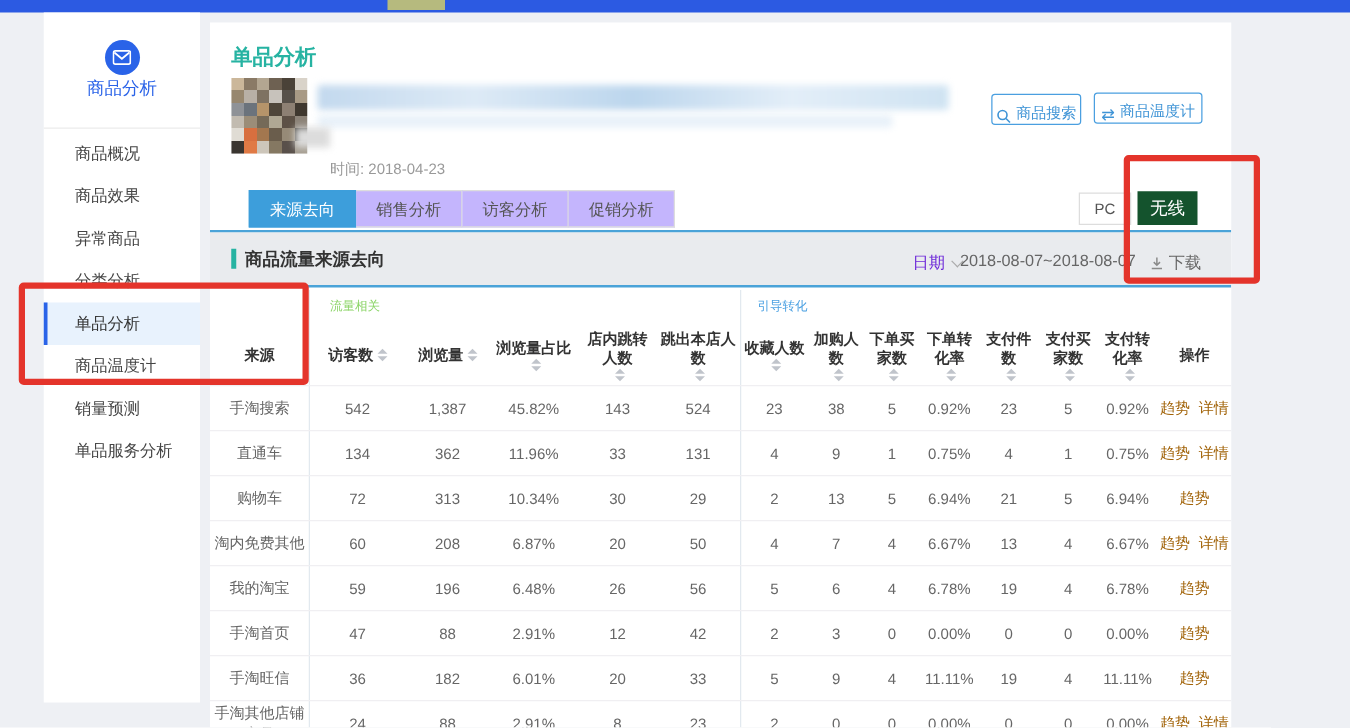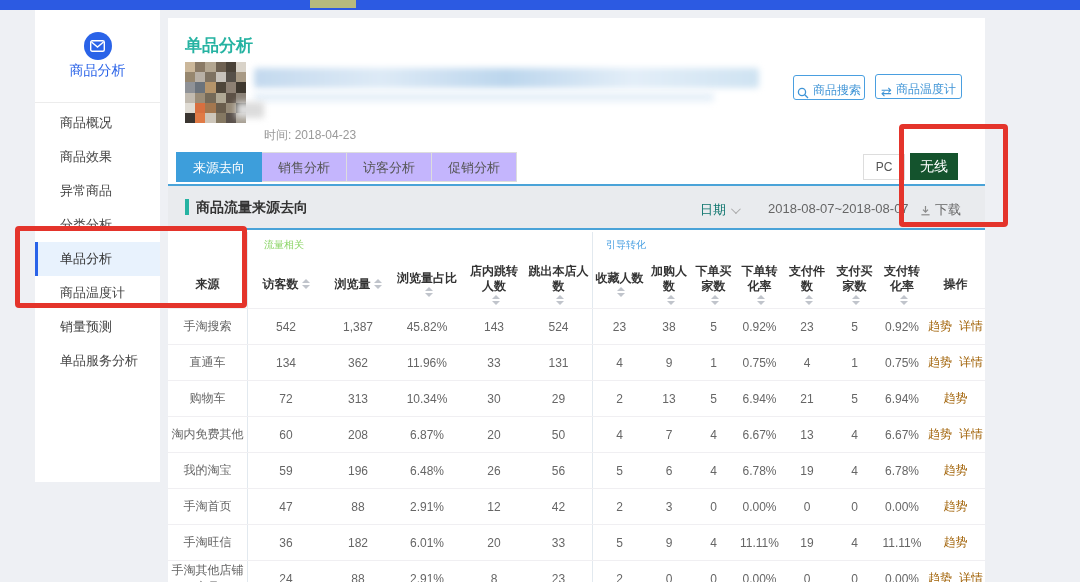--- a/index.html
+++ b/index.html
@@ -7,21 +7,21 @@
   body {
     position:relative; overflow:hidden;
     background:#eef0f4;
     font-family:"Liberation Sans","DejaVu Sans",sans-serif;
     color:#333; font-size:12px;
   }
   
   .topbar { position:absolute; left:0; top:0; width:1080px; height:10px; background:#2c5ae2; }
   .topbar-accent { position:absolute; left:310px; top:0; width:46px; height:8px; background:#b6ba7e; }
   
-  .sidebar { position:absolute; left:35px; top:10px; width:125px; height:472px; background:#fff;padding-left:27px; }
+  .sidebar { position:absolute; left:35px; top:10px; width:125px; height:552px; background:#fff;padding-left:27px; }
   .side-logo { position:absolute; left:50%; top:22px; transform:translateX(-50%);
     width:28px; height:28px; border-radius:50%; background:#2a63e8;
     display:flex; align-items:center; justify-content:center; }
   .side-title { position:absolute; left:0; top:52px; width:100%; text-align:center;
     color:#2a63e8; font-size:14px; }
   .side-divider { position:absolute; left:0; top:92px; width:100%; height:1px; background:#ececec; }
   .side-menu { position:absolute; left:0; top:96px; width:100%; }
   .side-item { height:34px; line-height:34px; padding-left:25px; font-size:13px; color:#444;
     cursor:pointer; position:relative; white-space:nowrap; }
   .side-item.active { background:#e8f2fd; color:#333; }
@@ -38,38 +38,38 @@
   .listed-smudge { position:absolute; left:68px; top:84px; width:28px; height:16px; background:#dcdcdc; filter:blur(3px); }
   .listed-time { position:absolute; left:96px; top:87px; font-size:12px; color:#999;margin-top:22px; }
   
   .top-btn { position:absolute; height:25px; border:1px solid #4a9fe0; border-radius:3px; background:#fff;
     color:#3f94d6; font-size:12px; display:flex; align-items:flex-end; justify-content:center; gap:4px; cursor:pointer;
     font-family:inherit; }
   .btn-search { left:625px; top:57px; width:72px; }
   .btn-thermo { left:707px; top:56px; width:87px; }
   .swap-glyph { font-size:13px; line-height:1; }
   
-  .tabs { position:absolute; left:8px; top:134px; display:flex; }
+  .tabs { position:absolute; left:31px; top:134px; display:flex; }
   .tab { height:30px; line-height:30px; padding:0 16px; background:#c4b5fd; border:1px solid #ddd;
     border-left:none; color:#555; font-size:13px; cursor:pointer; }
   .tab:first-child { border-left:1px solid #ddd; }
   .tab.active { background:#3d9edb; border-color:#3d9edb; color:#fff; }
   
   .toggle-pc { position:absolute; left:695px; top:136px; width:42px; height:26px; line-height:24px;
     text-align:center; background:#fff; border:1px solid #ddd; color:#555; font-size:12px; cursor:pointer; }
   .toggle-wireless { position:absolute; left:742px; top:135px; width:48px; height:27px; line-height:27px;
     text-align:center; background:#14532d; color:#fff; font-size:14px; cursor:pointer; }
   
   .blue-line { position:absolute; left:0; width:817px; height:2px; background:#4aa3d8; }
   .line1 { top:166px; } .line2 { top:210px; }
   
   .date-band { position:absolute; left:0; top:168px; width:817px; height:42px; background:#e9ebee; }
   .sec-marker { position:absolute; left:17px; top:13px; width:4px; height:16px; background:#26b3a2; }
   .sec-title { position:absolute; left:28px; top:13px; font-size:14px; font-weight:bold; color:#333; }
-  .date-label { position:absolute; left:532px; top:15px; font-size:13px; color:#0f766e; cursor:pointer;text-align:center; }
+  .date-label { position:absolute; left:562px; top:15px; font-size:13px; color:#6d28d9; cursor:pointer;text-align:center; }
   .chev { display:inline-block; width:7px; height:7px; border-right:1px solid #aaa; border-bottom:1px solid #aaa;
     transform:rotate(45deg) translateY(-2px); margin-left:5px; }
   .date-range { position:absolute; left:600px; top:15px; font-size:13px; color:#666; }
   .download { position:absolute; left:752px; top:15px; font-size:13px; color:#666; cursor:pointer;
     display:flex; align-items:center; gap:4px; }
   
   .grid { display:grid; grid-template-columns:79px 78px 66px 72px 62px 67px 55px 44px 45px 47px 48px 47px 48px 59px; }
   .group-row { position:absolute; left:0; top:216px; width:817px; height:26px; }
   .group-label { position:absolute; top:4px; font-size:10px; }
   .g1 { left:96px; color:#8cd568; }

